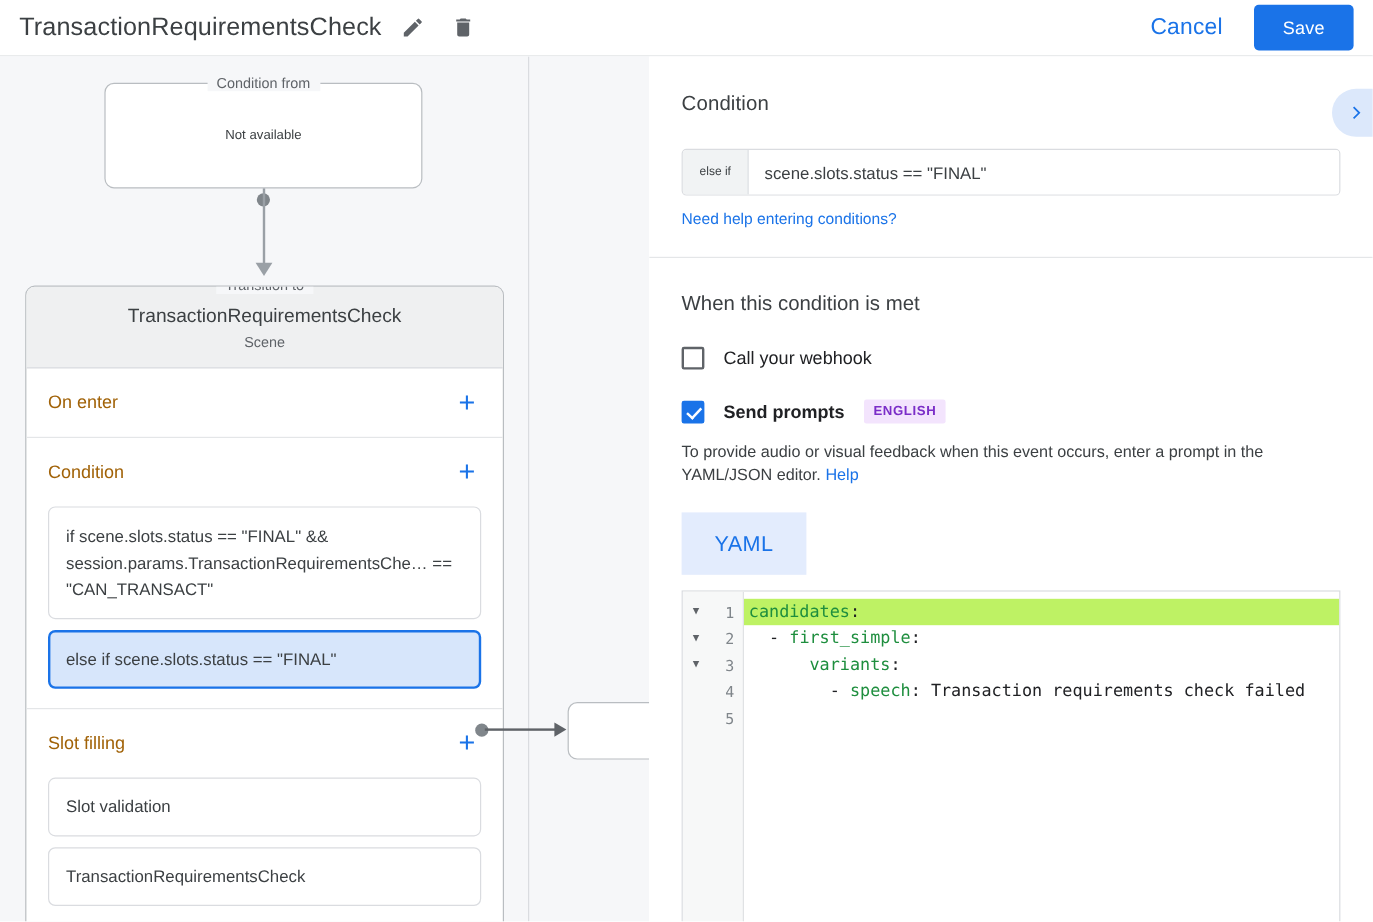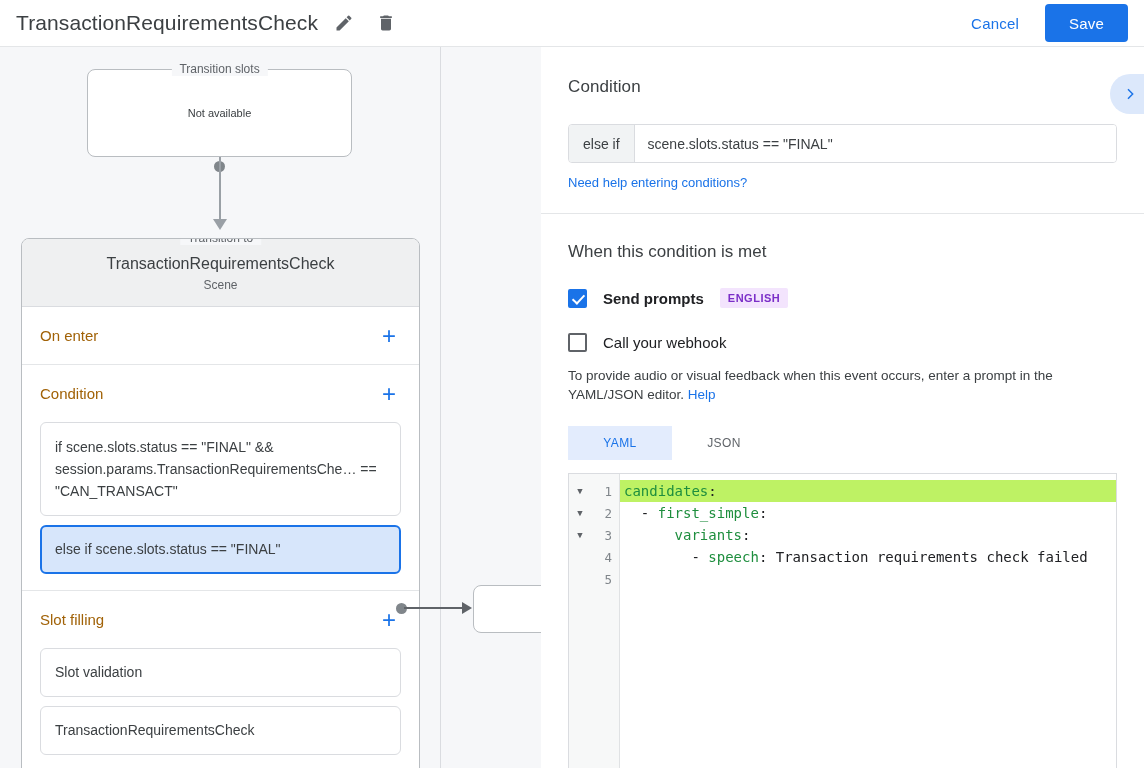--- a/index.html
+++ b/index.html
@@ -21,21 +21,21 @@
     font-size: 21px; color: #3c4043; letter-spacing: .1px; white-space: nowrap;
   }
   .icon-btn {
     width: 32px; height: 32px; margin-left: 10px;
     display: flex; align-items: center; justify-content: center;
     border-radius: 50%; cursor: pointer;
   }
   .icon-btn svg { display: block; fill: #5f6368; }
   .header-spacer { flex: 1; }
   .cancel-btn {
-    color: #1a73e8; font-size: 15px; font-weight: 500;
+    color: #1a73e8; font-size: 19px; font-weight: 500;
     padding: 8px 12px; cursor: pointer; background: none; border: none;
     font-family: inherit; letter-spacing: .2px;
   }
   .save-btn {
     background: #1a73e8; color: #ffffff; font-size: 15px; font-weight: 500;
     border: none; border-radius: 4px; padding: 0 24px; height: 38px;
     margin-left: 14px; cursor: pointer; font-family: inherit; letter-spacing: .2px;
   }
 
   
@@ -153,21 +153,21 @@
   }
   .expand-btn svg { fill: none; stroke: #1a73e8; stroke-width: 2.2; }
 
   .cond-row {
     display: flex; border: 1px solid #dadce0; border-radius: 4px;
     height: 39px; overflow: hidden; width: 100%;
   }
   .cond-prefix {
     background: #f1f3f4; border-right: 1px solid #dadce0;
     display: flex; align-items: center; padding: 0 14px;
-    font-size: 14px; color: #3c4043; text-align: right;
+    font-size: 10px; color: #3c4043; text-align: right;
   }
   .cond-value {
     flex: 1; display: flex; align-items: center; padding: 0 13px;
     font-size: 14px; color: #3c4043; background: #fff;
   }
   .link {
     color: #1a73e8; font-size: 13px; margin-top: 12px; display: inline-block;
     cursor: pointer; text-decoration: none;
   }
 
@@ -195,22 +195,22 @@
     padding: 4px 8px; border-radius: 2px;
   }
   .helptext {
     font-size: 13.5px; color: #3c4043; line-height: 19px; margin-top: -11px;
     margin-bottom: 22px; max-width: 552px;
   }
   .helptext a { color: #1a73e8; text-decoration: none; cursor: pointer; }
 
   .tabs { display: flex; margin-bottom: 13px; }
   .tab {
-    min-width: 104px; height: 34px; display: flex; align-items: center;
-    justify-content: center; font-size: 12px; font-weight: 500;
+    min-width: 104px; height: 52px; display: flex; align-items: center;
+    justify-content: center; font-size: 18px; font-weight: 500;
     color: #5f6368; cursor: pointer; letter-spacing: .4px;
   }
   .tab.active { background: #e3ecfd; color: #1a73e8; }
 
   .editor {
     border: 1px solid #dadce0; display: flex; height: 300px;
     background: #ffffff; overflow: hidden;
   }
   .gutter {
     width: 51px; background: #f7f8f8; border-right: 1px solid #e0e2e4;
@@ -253,21 +253,21 @@
     </div>
     <div class="header-spacer"></div>
     <button class="cancel-btn">Cancel</button>
     <button class="save-btn">Save</button>
   </div>
 
   <div class="canvas">
     <div class="canvas-divider"></div>
 
     <div class="fs" id="transition-from">
-      <div class="fs-legend">Transition slots</div>
+      <div class="fs-legend">Condition from</div>
       <div class="body">Not available</div>
     </div>
 
     <div class="arrow-dot"></div>
     <div class="arrow-line"></div>
     <div class="arrow-head"></div>
 
     <div class="fs" id="transition-to">
       <div class="fs-legend">Transition to</div>
       <div class="scene-head">
@@ -324,38 +324,37 @@
         <div class="cond-prefix">else if</div>
         <div class="cond-value">scene.slots.status == "FINAL"</div>
       </div>
       <a class="link">Need help entering conditions?</a>
     </div>
 
     <div class="panel-sec mid">
       <div class="panel-h2">When this condition is met</div>
 
       <div class="checkrow">
+        <div class="cbox"></div>
+        <div class="checklabel">Call your webhook</div>
+      </div>
+
+      <div class="checkrow">
         <div class="cbox checked"></div>
         <div class="checklabel bold">Send prompts</div>
         <div class="badge">ENGLISH</div>
       </div>
 
-      <div class="checkrow">
-        <div class="cbox"></div>
-        <div class="checklabel">Call your webhook</div>
-      </div>
-
       <div class="helptext">
         <span>To provide audio or visual feedback when this event occurs, enter a prompt in the YAML/JSON editor.</span>
         <a>Help</a>
       </div>
 
       <div class="tabs">
         <div class="tab active">YAML</div>
-        <div class="tab">JSON</div>
       </div>
 
       <div class="editor">
         <div class="gutter" id="gutter">
             <div class="gline">
               <span class="fold">▼</span>
               <span class="lnum">1</span>
             </div>
             <div class="gline">
               <span class="fold">▼</span>

